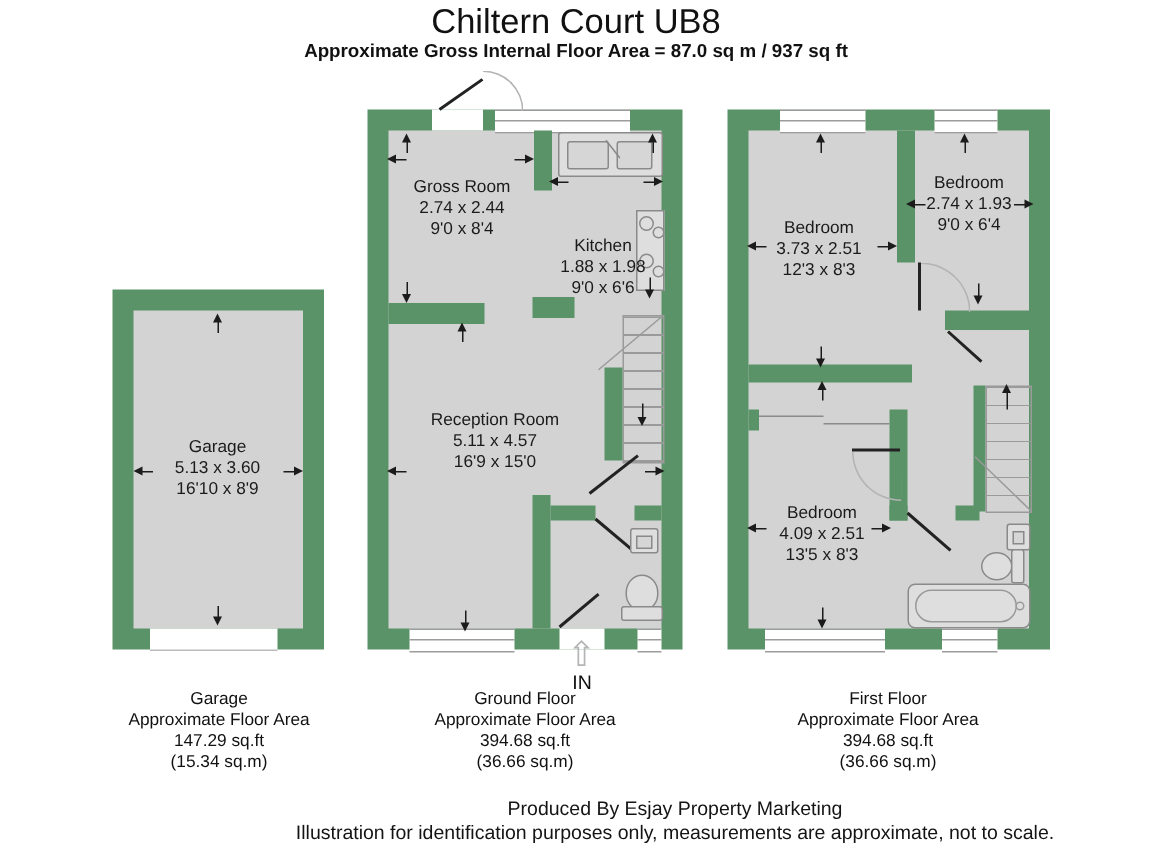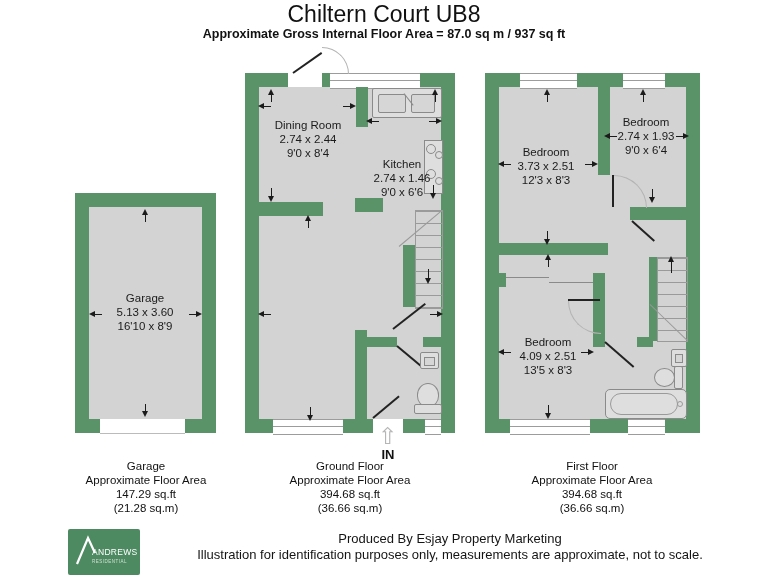--- a/index.html
+++ b/index.html
@@ -33,21 +33,21 @@
   .av::before{content:"";position:absolute;width:0;height:0;left:-3px;}
   .av.up::before{top:-5px;border-left:3.5px solid transparent;border-right:3.5px solid transparent;border-bottom:6px solid var(--ink);}
   .av.down::before{bottom:-5px;border-left:3.5px solid transparent;border-right:3.5px solid transparent;border-top:6px solid var(--ink);}
   .ah{position:absolute;height:1px;background:var(--ink);}
   .ah::before{content:"";position:absolute;width:0;height:0;top:-3px;}
   .ah.left::before{left:-5px;border-top:3.5px solid transparent;border-bottom:3.5px solid transparent;border-right:6px solid var(--ink);}
   .ah.right::before{right:-5px;border-top:3.5px solid transparent;border-bottom:3.5px solid transparent;border-left:6px solid var(--ink);}
   .title{position:absolute;left:0;top:0;width:768px;text-align:center;font-size:23px;line-height:28px;color:#111;}
   .subtitle{position:absolute;left:0;top:27px;width:768px;text-align:center;font-size:12.5px;font-weight:bold;color:#111;}
   .in-glyph{position:absolute;font-size:23px;color:#b5b5b5;line-height:23px;}
-  .in-lbl{position:absolute;transform:translateX(-50%);font-weight:bold;font-size:13px;color:#111;}
+  .in-lbl{position:absolute;transform:translateX(-50%);font-weight:normal;font-size:13px;color:#111;}
   .logo{position:absolute;left:68px;top:529px;width:72px;height:46px;background:var(--logo);border-radius:2px;}
   .logo .brand{position:absolute;left:24px;top:18px;font-size:8.5px;letter-spacing:.3px;color:#fff;}
   .logo .subbrand{position:absolute;left:24px;top:30px;font-size:4.5px;letter-spacing:.5px;color:#cfe0d2;}
   .disclaimer{position:absolute;left:140px;top:531px;width:620px;text-align:center;font-size:13px;line-height:16px;color:#141414;}
   .disclaimer span{display:block;}
 </style>
 </head>
 <body>
 
 <div id="page">
@@ -123,28 +123,33 @@
     <div class="av up" style="left:190px;top:21px;height:8px;"></div>
     <div class="ah left" style="left:126px;top:48px;width:8px;"></div>
     <div class="ah right" style="left:184px;top:48px;width:8px;"></div>
     <div class="av down" style="left:188px;top:112px;height:9px;"></div>
     <div class="av up" style="left:63px;top:147px;height:8px;"></div>
     <div class="ah left" style="left:18px;top:241px;width:8px;"></div>
     <div class="ah right" style="left:185px;top:241px;width:8px;"></div>
     <div class="av down" style="left:65px;top:334px;height:9px;"></div>
 
     <div class="lbl" style="left:63px;top:45px;">
-      <span>Dining Room</span>
+      <span>Gross Room</span>
       <span>2.74 x 2.44</span>
       <span>9'0 x 8'4</span>
     </div>
     <div class="lbl" style="left:157px;top:84px;">
       <span>Kitchen</span>
-      <span>2.74 x 1.46</span>
+      <span>1.88 x 1.98</span>
       <span>9'0 x 6'6</span>
+    </div>
+    <div class="lbl" style="left:85px;top:200px;">
+      <span>Reception Room</span>
+      <span>5.11 x 4.57</span>
+      <span>16'9 x 15'0</span>
     </div>
 
     <div class="in-glyph" style="left:133px;top:352px;">⇧</div>
     <div class="in-lbl" style="left:143px;top:374px;">IN</div>
   </div>
 
   <div class="plan" style="left:485px;top:73px;width:215px;height:360px;">
     <div class="floor" style="left:14px;top:14px;width:187px;height:332px;"></div>
 
     <div class="winh" style="left:35px;top:0;width:57px;height:14px;"></div>
@@ -213,40 +218,33 @@
       <span>Bedroom</span>
       <span>4.09 x 2.51</span>
       <span>13'5 x 8'3</span>
     </div>
   </div>
 
   <div class="caption" style="left:146px;top:459px;">
     <span>Garage</span>
     <span>Approximate Floor Area</span>
     <span>147.29 sq.ft</span>
-    <span>(21.28 sq.m)</span>
+    <span>(15.34 sq.m)</span>
   </div>
   <div class="caption" style="left:350px;top:459px;">
     <span>Ground Floor</span>
     <span>Approximate Floor Area</span>
     <span>394.68 sq.ft</span>
     <span>(36.66 sq.m)</span>
   </div>
   <div class="caption" style="left:592px;top:459px;">
     <span>First Floor</span>
     <span>Approximate Floor Area</span>
     <span>394.68 sq.ft</span>
     <span>(36.66 sq.m)</span>
   </div>
 
-  <div class="logo">
-    <svg width="24" height="34" viewBox="0 0 24 34" style="position:absolute;left:6px;top:5px;">
-      <path d="M3 30 L14 4 L21 19" fill="none" stroke="#ffffff" stroke-width="2.2"></path>
-    </svg>
-    <span class="brand">ANDREWS</span>
-    <span class="subbrand">RESIDENTIAL</span>
-  </div>
   <div class="disclaimer">
     <span>Produced By Esjay Property Marketing</span>
     <span>Illustration for identification purposes only, measurements are approximate, not to scale.</span>
   </div>
 
 </div>
 
 </body></html>

